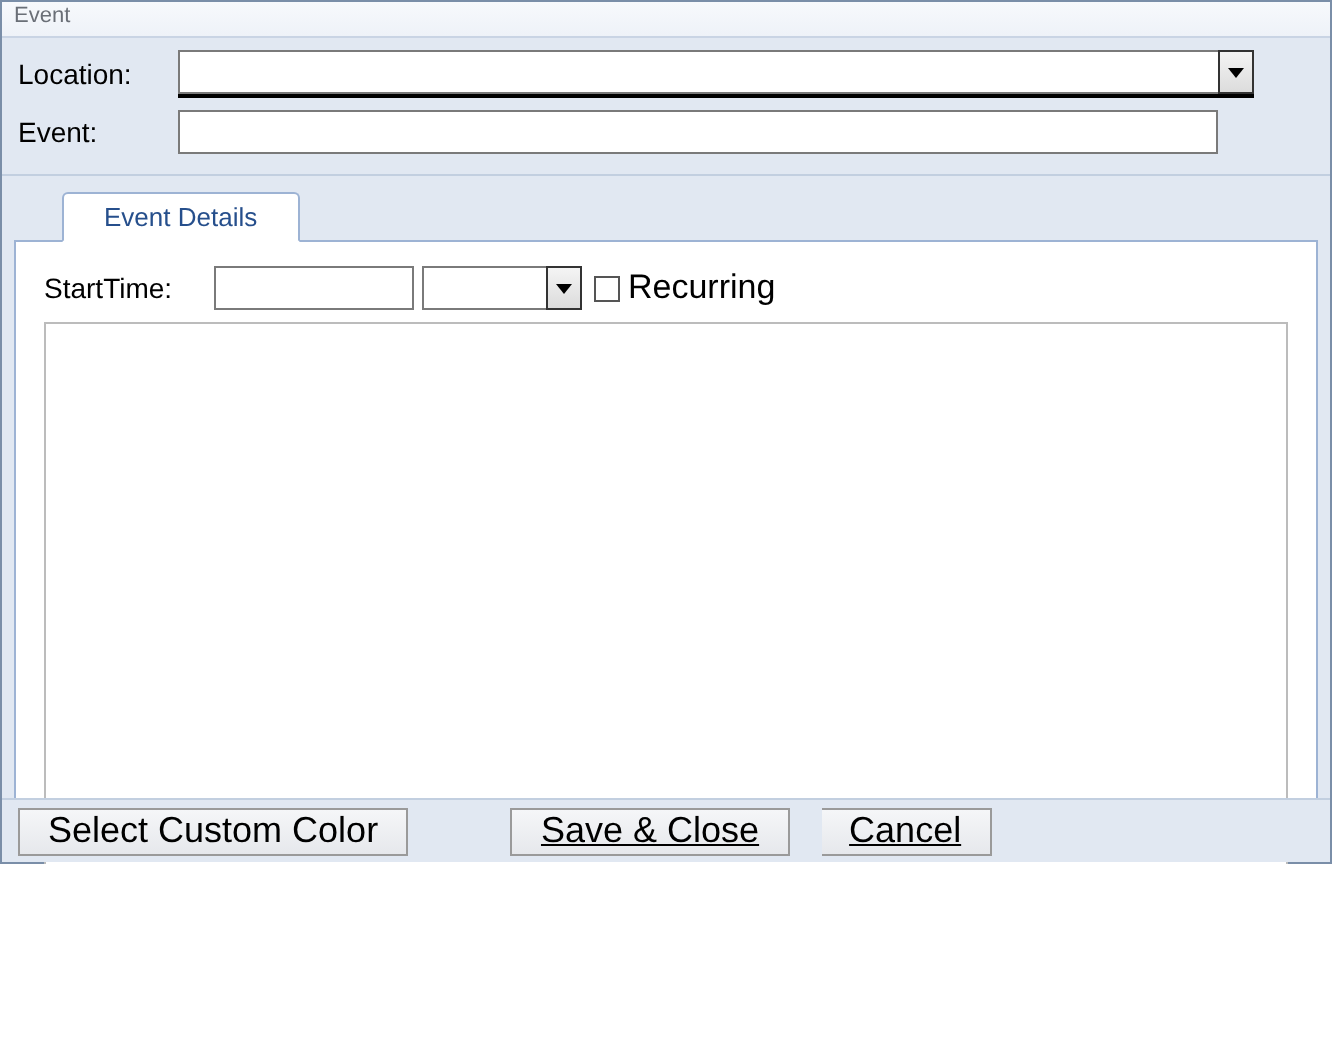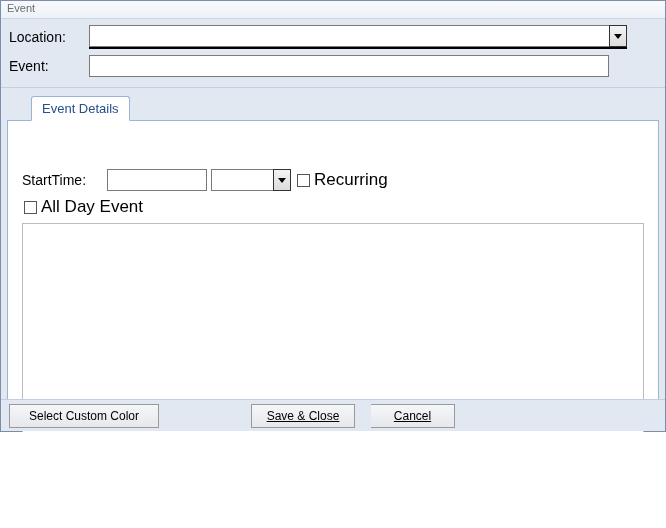--- a/index.html
+++ b/index.html
@@ -93,38 +93,37 @@
     height: 26px;
     position: relative;
     z-index: 2;
     padding-left: 24px;
   }
   .tab {
     background: #fff;
     border: 1px solid #9db3d4;
     border-bottom: 1px solid #fff;
     border-radius: 3px 3px 0 0;
-    padding: 4px 10px;
+    padding: 4px 20px;
     font-size: 13px;
     color: #264f8c;
     cursor: pointer;
     margin-bottom: -1px;
   }
   .tab-panel {
     border: 1px solid #9db3d4;
     background: #fff;
     height: calc(100% - 26px);
     position: relative;
     padding: 12px 14px 10px 14px;
   }
   .details-row {
     display: flex;
     align-items: center;
     margin-bottom: 6px;
-    margin-top: 36px;
   }
   .details-label {
     width: 85px;
     font-size: 14px;
   }
   .date-input { width: 100px; }
   .time-input { width: 62px; }
   .gap { width: 4px; }
   .chk {
     width: 13px; height: 13px;
@@ -156,21 +155,21 @@
     border-top: 1px solid #c2cfe0;
     display: flex;
     align-items: center;
     padding: 0 8px;
   }
   .btn {
     height: 24px;
     border: 1px solid #9a9a9a;
     background: linear-gradient(#f5f6f8, #e6e8ec);
     font-family: inherit;
-    font-size: 12px;
+    font-size: 18px;
     padding: 0 14px;
     cursor: pointer;
     color: #000;
   }
   .btn-underline .ul { text-decoration: underline; }
   .footer-left { flex: 0 0 auto; }
   .footer-center { flex: 1; display: flex; justify-content: center; gap: 16px; }
   .footer-center .btn + .btn { border-left: none; }
   .btn-save { min-width: 104px; }
   .btn-cancel { min-width: 84px; }
@@ -215,24 +214,20 @@
           <input type="text" class="txt-input time-input" value="" style="">
           <span class="combo-btn"></span>
         </span>
         <span class="recurring-block">
           <span class="chk"></span>
           <span class="chk-label">Recurring</span>
         </span>
       </div>
 
 
-      <div class="allday-row">
-        <span class="chk"></span>
-        <span class="chk-label">All Day Event</span>
-      </div>
 
       <textarea class="notes-area" style=""></textarea>
 
     </div>
   </div>
 
   <div class="footer-bar">
     <div class="footer-left">
       <button class="btn btn-color">Select Custom Color</button>
     </div>

